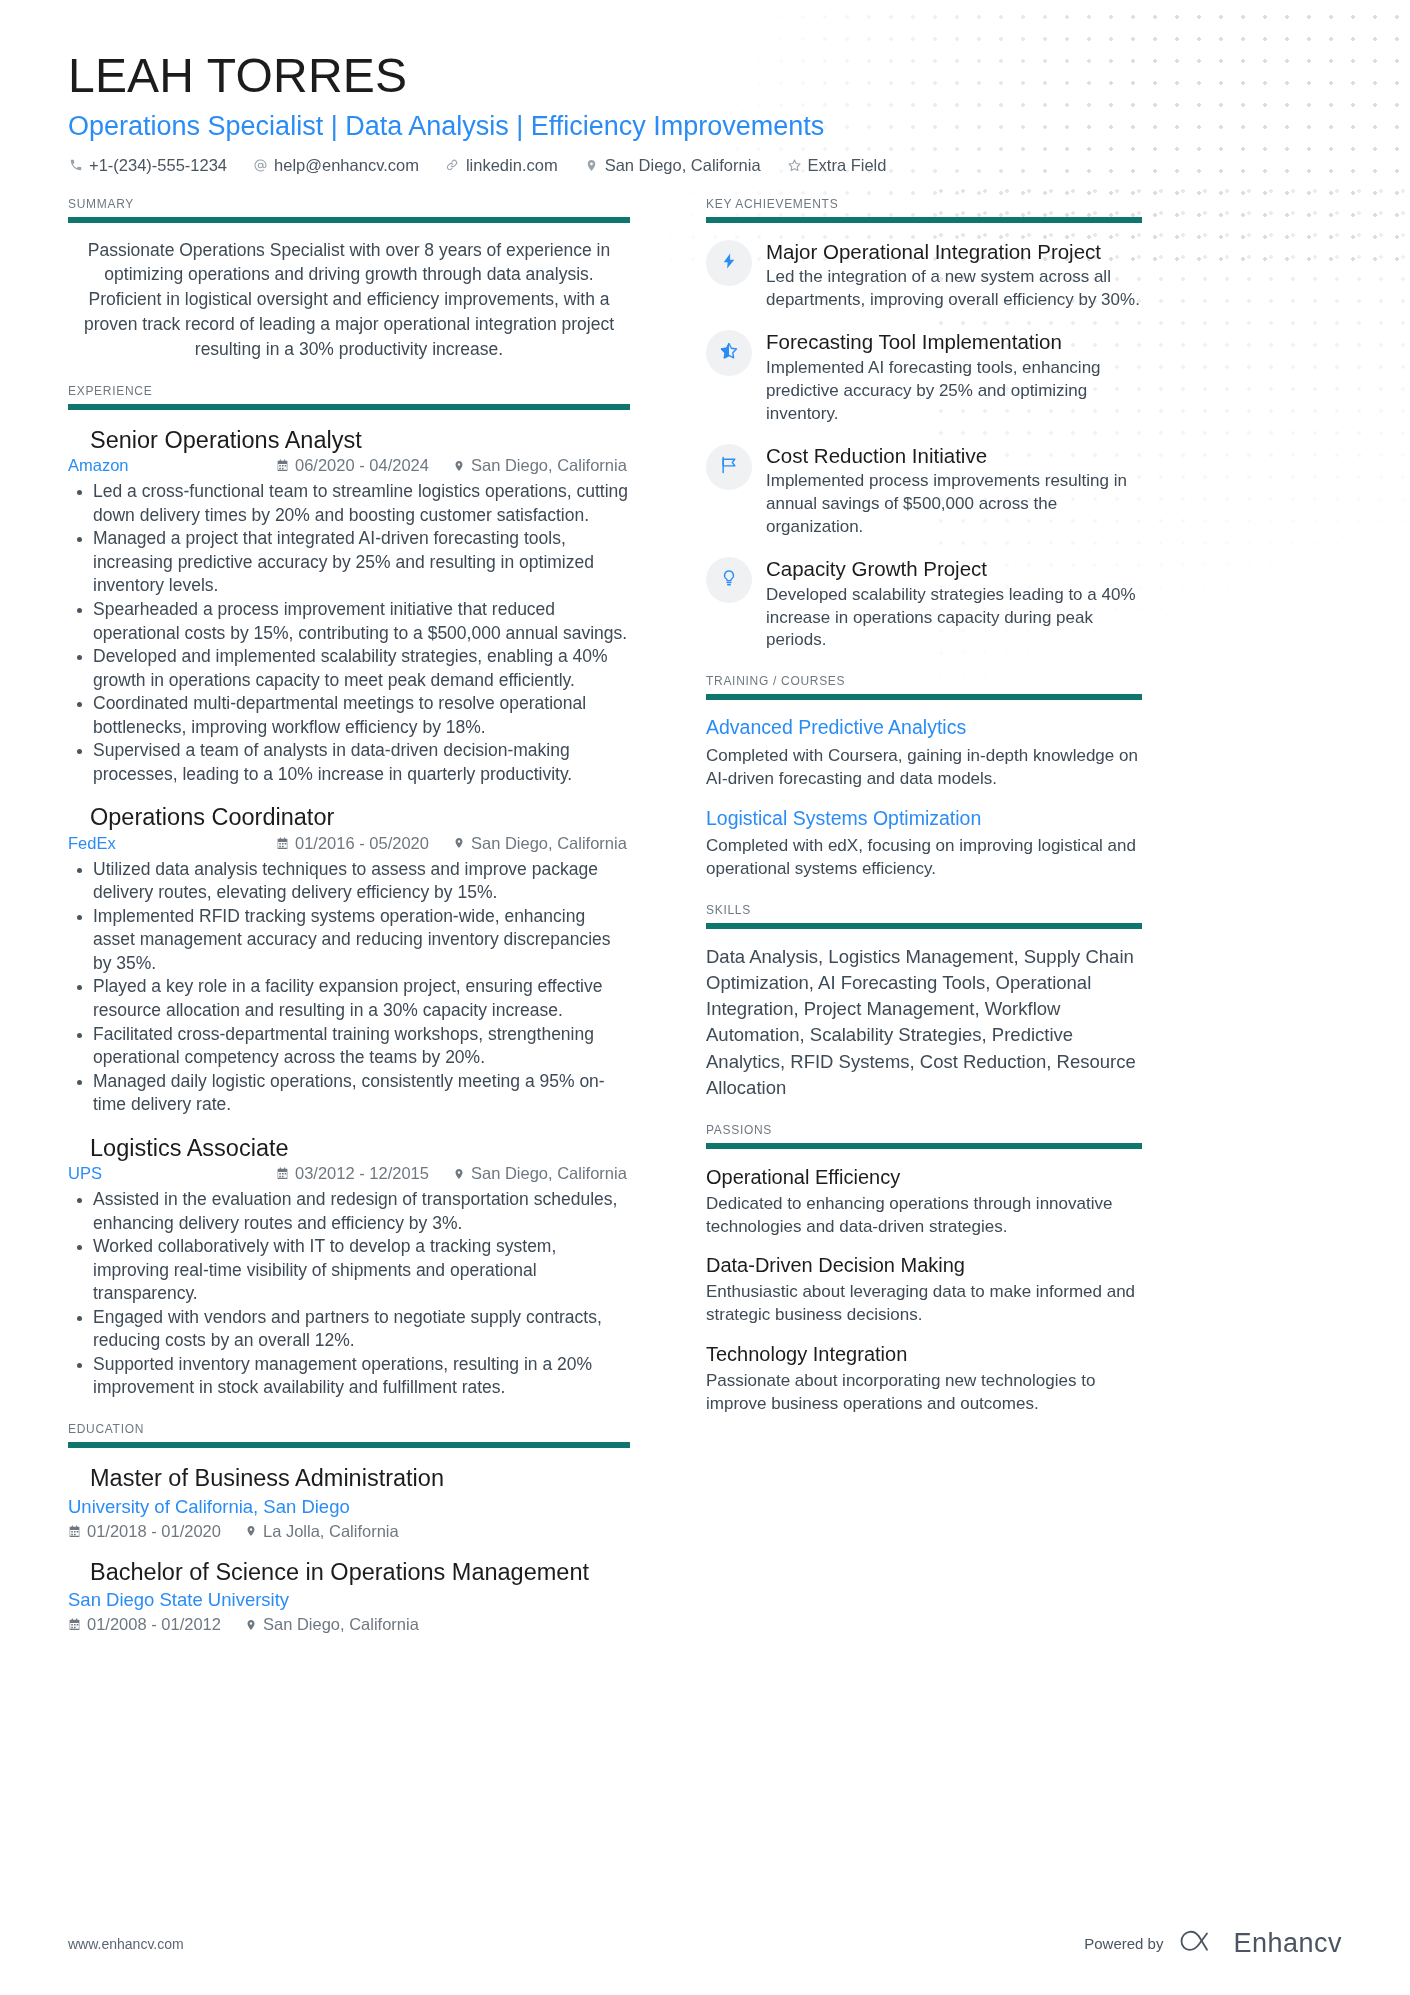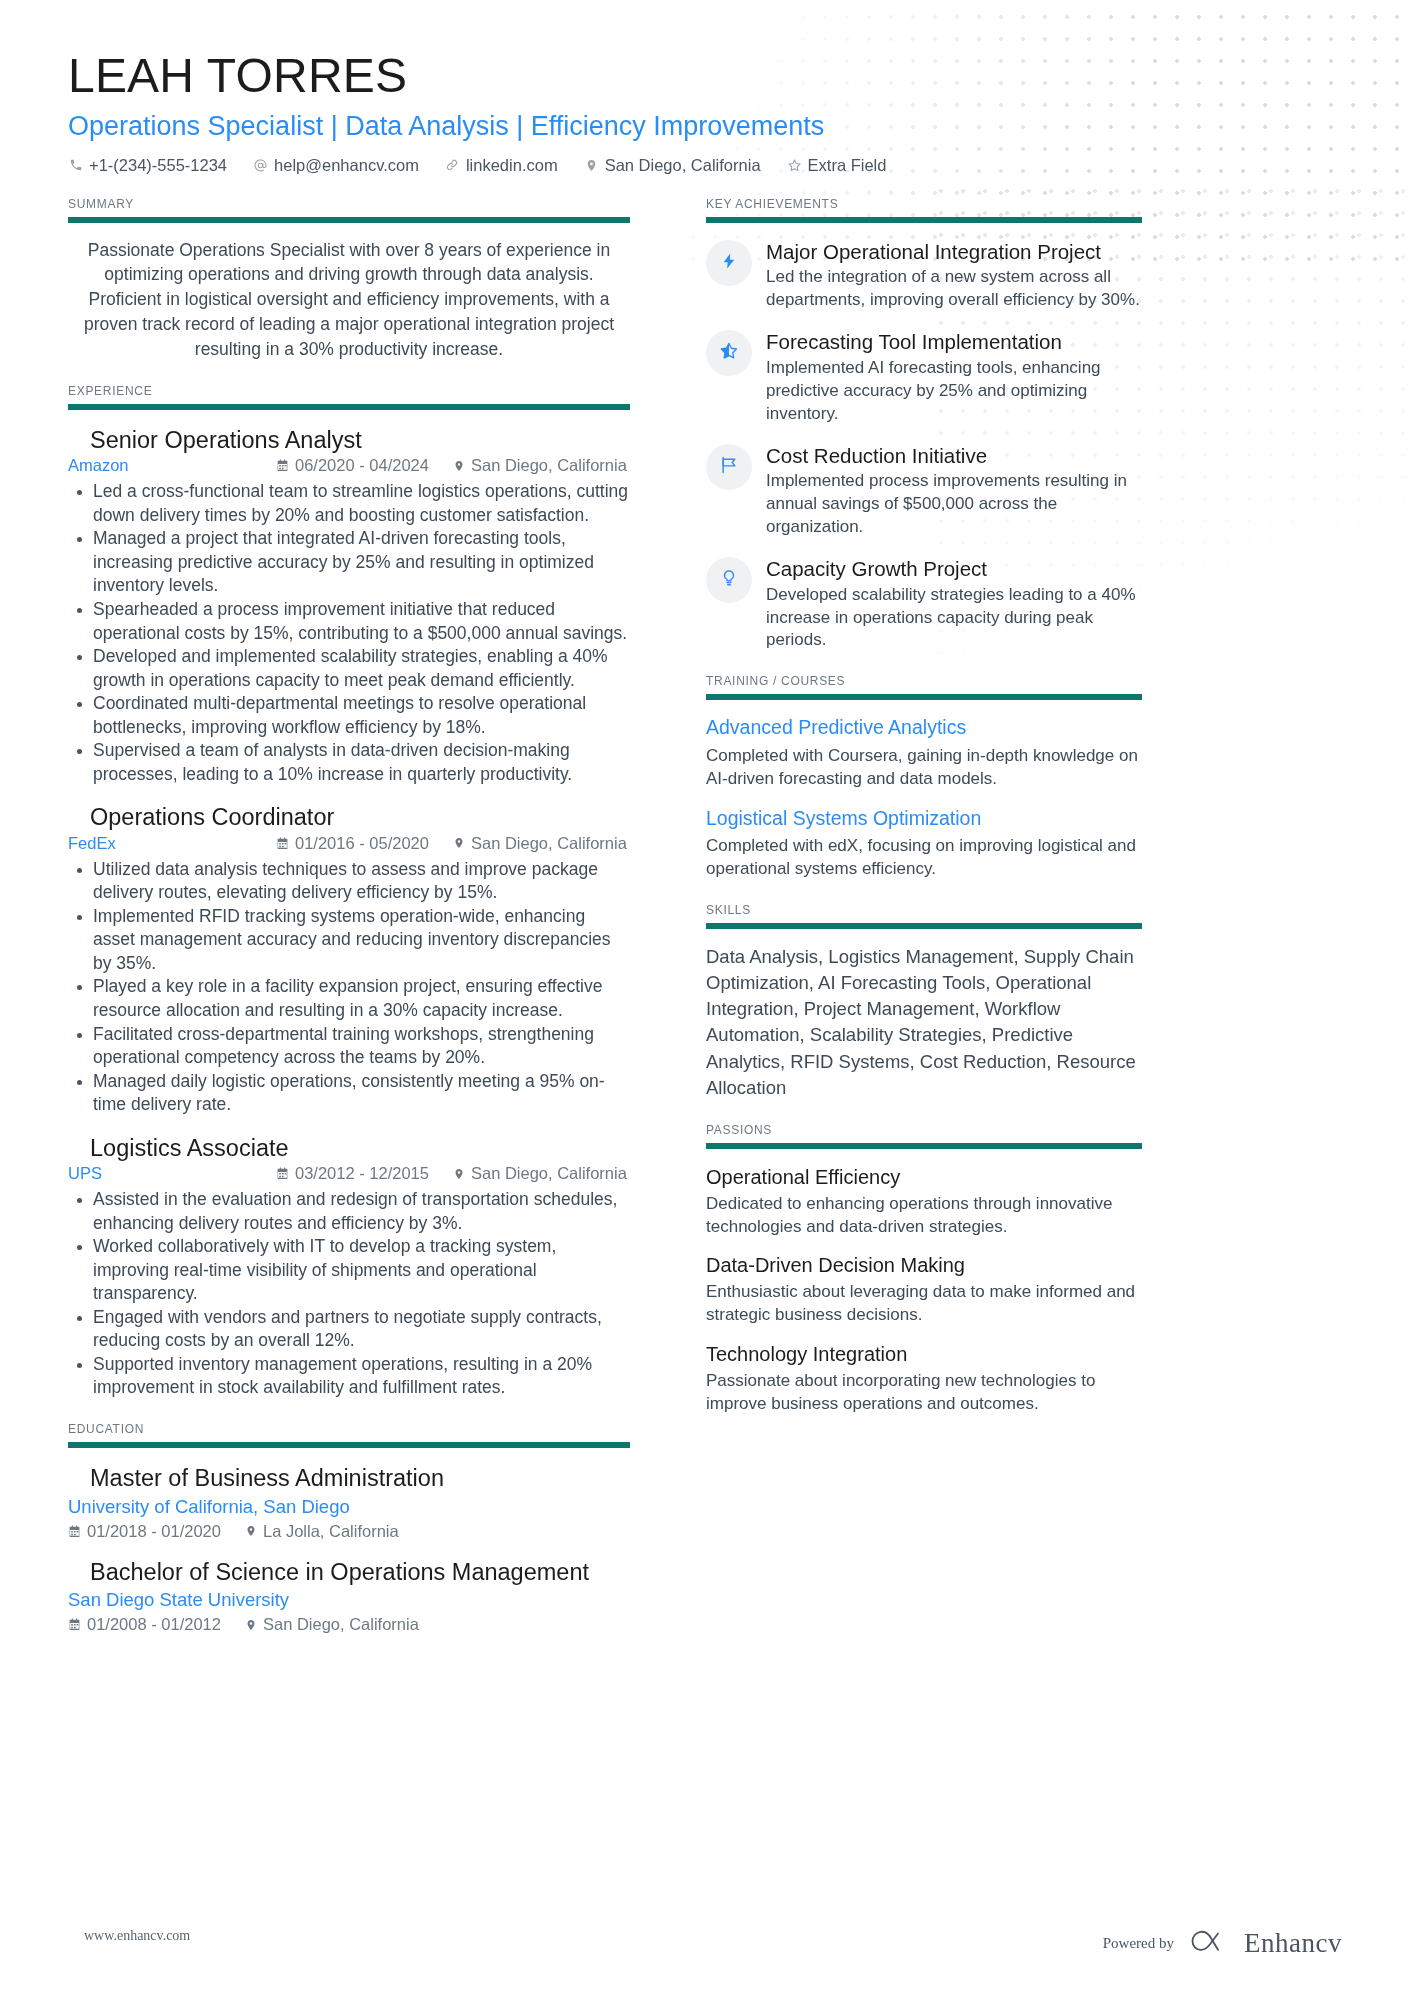--- a/index.html
+++ b/index.html
@@ -258,28 +258,27 @@
   }
   .passion-desc {
     font-size: 17px;
     line-height: 1.36;
     color: #3e4a56;
   }
 
   
   .footer {
     position: absolute;
-    left: 84px;
+    left: 68px;
     right: 68px;
     bottom: 36px;
     display: flex;
-    align-items: flex-start;
+    align-items: center;
     justify-content: space-between;
     z-index: 3;
-    font-family: Liberation Serif, serif;
   }
   .footer-url {
     font-size: 14px;
     color: #5b6470;
   }
   .powered {
     display: flex;
     align-items: center;
     gap: 14px;
   }

